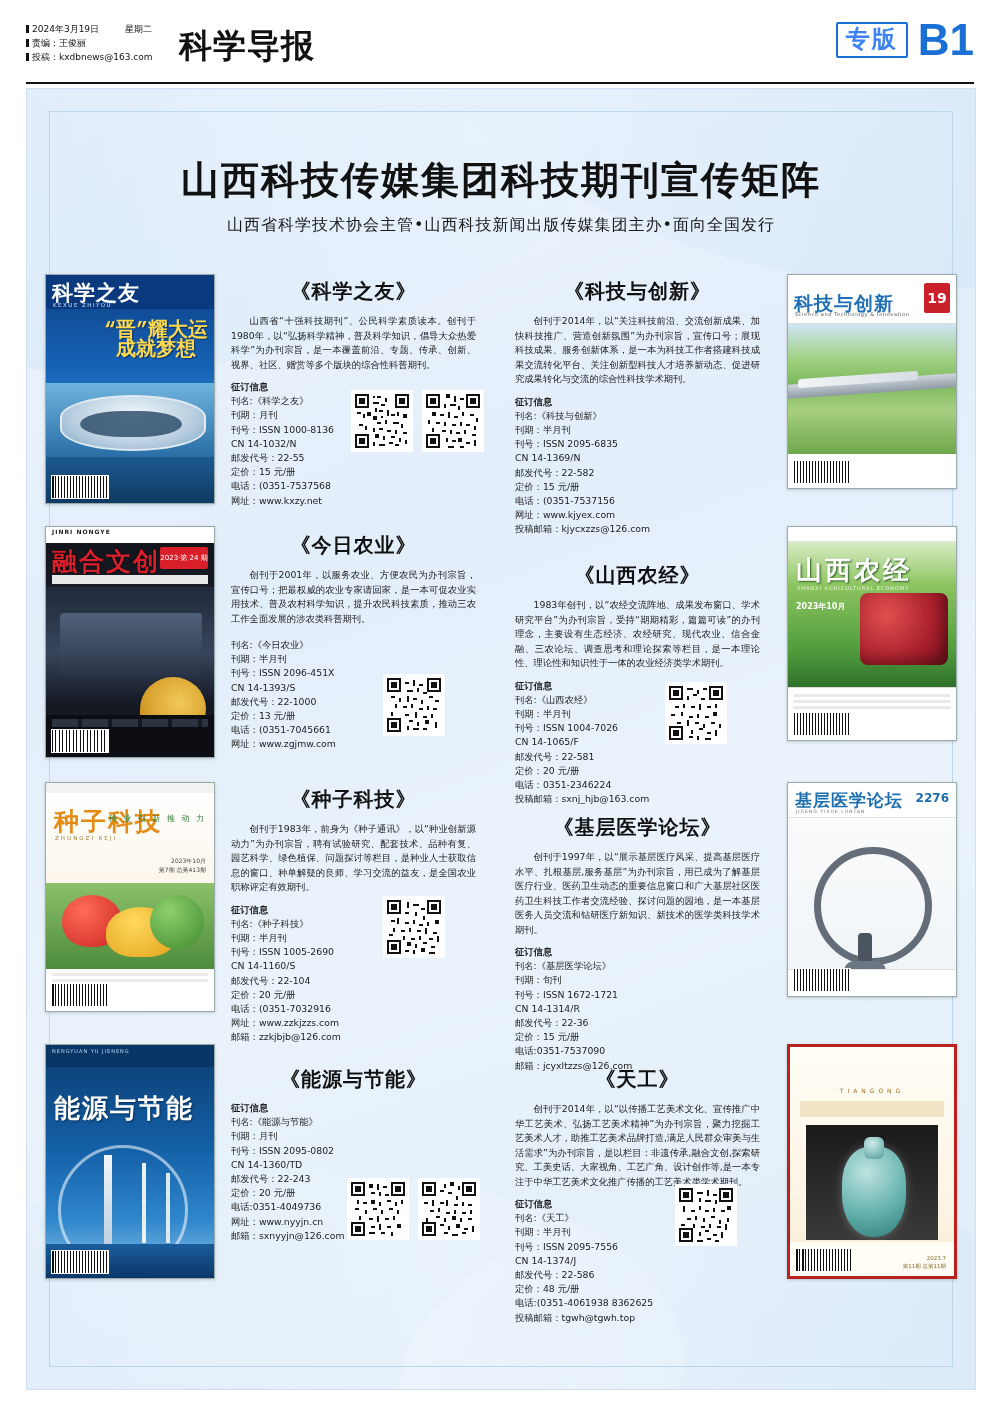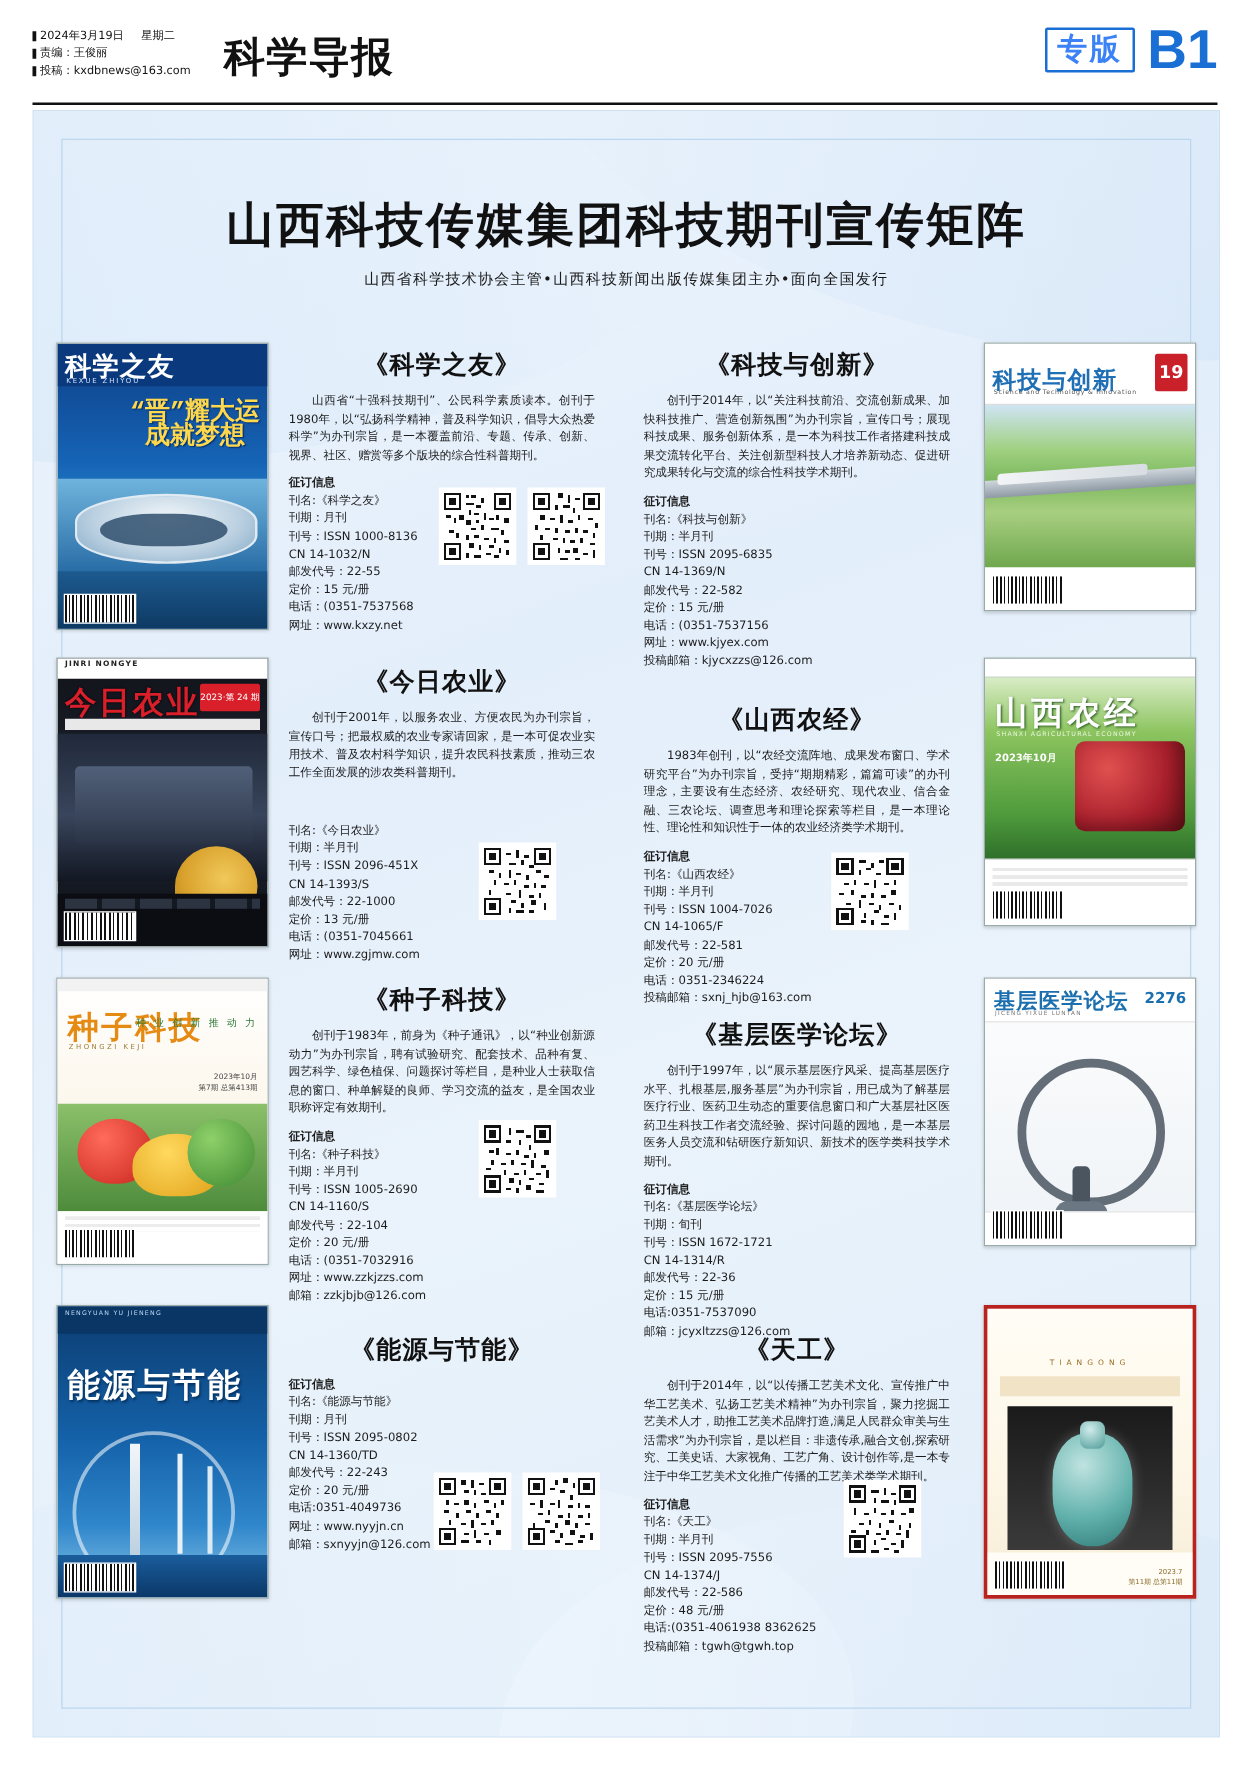--- a/index.html
+++ b/index.html
@@ -34,21 +34,21 @@
   .swoosh{position:absolute;border-radius:50%;opacity:.55;}
   .s1{left:-260px;top:-200px;width:900px;height:470px;background:linear-gradient(90deg,#cfe3f7,#eaf4fd);transform:rotate(-12deg);}
   .s2{right:-300px;top:-240px;width:860px;height:430px;background:linear-gradient(90deg,#e7f1fb,#c9dff5);transform:rotate(10deg);}
   .s3{left:-340px;bottom:-260px;width:1000px;height:470px;background:linear-gradient(90deg,#d6e7f8,#f2f8fd);transform:rotate(-8deg);}
   .s4{right:-320px;bottom:-300px;width:900px;height:480px;background:linear-gradient(90deg,#eff6fd,#cde1f6);transform:rotate(9deg);}
   .inner-frame{position:absolute;left:22px;top:22px;right:22px;bottom:22px;border:1px solid #bcd6ee;}
 
   .title{position:absolute;left:0;right:0;top:66px;text-align:center;
     font-family:"DejaVu Serif","Liberation Serif",serif;font-weight:bold;font-size:38px;letter-spacing:2px;color:#111;}
   .subtitle{position:absolute;left:0;right:0;top:126px;text-align:center;
-    font-size:12px;letter-spacing:1px;color:#1a1a1a;}
+    font-size:16px;letter-spacing:1px;color:#1a1a1a;}
 
   
   .grid{position:absolute;left:18px;top:185px;width:912px;}
 
   .cell{position:absolute;}
   .cover{position:absolute;border:1px solid #9aa;box-shadow:0 1px 3px rgba(0,0,0,.18);overflow:hidden;background:#fff;}
   .cov-inner{position:absolute;inset:0;}
 
   .jtitle{font-family:"DejaVu Serif","Liberation Serif",serif;font-weight:bold;font-size:20px;text-align:center;letter-spacing:1px;color:#111;}
   .jdesc{font-size:9.3px;line-height:14.5px;text-align:justify;text-indent:2em;color:#1c1c1c;margin-top:9px;}
@@ -65,21 +65,21 @@
 </head>
 <body>
 
 <div class="page">
 
   <div class="masthead">
     <div class="mh-meta">
       <div>
           <span class="mh-bar"></span>
         <span>2024年3月19日</span>
-        <span style="margin-left:14px">星期二</span>
+        <span style="margin-left:26px">星期二</span>
         </div>
       <div>
           <span class="mh-bar"></span>
         <span>责编：王俊丽</span>
         </div>
       <div>
           <span class="mh-bar"></span>
         <span>投稿：kxdbnews@163.com</span>
         </div>
     </div>
@@ -274,36 +274,36 @@
             <div class="barcode"></div>
           </div>
         </div>
       </div>
 
       <div class="cell" style="left:0;top:252px;width:170px;height:232px;">
         <div class="cover" style="inset:0;">
           <div class="cov-inner" style="background:linear-gradient(180deg,#12131a 0%,#1d2330 55%,#0d1016 100%);">
             <div style="position:absolute;left:0;right:0;top:0;height:16px;background:#fff;"></div>
             <div style="position:absolute;left:6px;top:1px;font-size:6px;color:#222;font-weight:bold;letter-spacing:1px;">JINRI NONGYE</div>
-            <div style="position:absolute;left:6px;top:18px;font-family:'DejaVu Serif',serif;font-weight:bold;font-size:25px;color:#d81f2a;letter-spacing:2px;text-shadow:0 0 2px #000;">今日农业</div>
+            <div style="position:absolute;left:6px;top:18px;font-family:'DejaVu Serif',serif;font-weight:bold;font-size:25px;color:#d81f2a;letter-spacing:2px;text-shadow:0 0 2px #000;">融合文创</div>
             <div style="position:absolute;right:6px;top:20px;width:48px;height:22px;background:#d81f2a;color:#fff;font-size:7px;text-align:center;line-height:22px;border-radius:2px;">2023·第 24 期</div>
             <div style="position:absolute;left:6px;top:48px;right:6px;height:9px;background:#e8e8e8;"></div>
             <div style="position:absolute;left:0;right:0;top:60px;height:118px;background:linear-gradient(180deg,#20293a,#39455c 55%,#121722);"></div>
             <div style="position:absolute;left:14px;top:86px;width:142px;height:62px;background:linear-gradient(180deg,#55657e,#2b real);background:linear-gradient(180deg,#55657e,#2b3447);border-radius:4px;opacity:.9;"></div>
             <div style="position:absolute;right:8px;top:150px;width:66px;height:64px;background:radial-gradient(circle at 60% 40%,#f0c85a,#d9a12c 60%,#b07d16);border-radius:50% 50% 50% 0;"></div>
             <div style="position:absolute;left:0;right:0;bottom:0;height:42px;background:#0b0d12;"></div>
             <div style="position:absolute;left:6px;bottom:30px;right:6px;height:8px;background:repeating-linear-gradient(90deg,#2c3442 0 26px,#141820 26px 30px);"></div>
             <div class="barcode dark"></div>
           </div>
         </div>
       </div>
       <div class="cell" style="left:186px;top:258px;width:245px;">
         <div class="jtitle">《今日农业》</div>
         <div class="jdesc">创刊于2001年，以服务农业、方便农民为办刊宗旨，宣传口号；把最权威的农业专家请回家，是一本可促农业实用技术、普及农村科学知识，提升农民科技素质，推动三农工作全面发展的涉农类科普期刊。</div>
-        <div class="jsub" style="margin-top:32px;">
+        <div class="jsub" style="margin-top:12px;">
           <div>刊名:《今日农业》</div>
           <div>刊期：半月刊</div>
           <div>刊号：ISSN 2096-451X</div>
           <div>        CN 14-1393/S</div>
           <div>邮发代号：22-1000</div>
           <div>定价：13 元/册</div>
           <div>电话：(0351-7045661</div>
           <div>网址：www.zgjmw.com</div>
         </div>
         <div class="qrwrap" style="left:152px;top:142px;">

